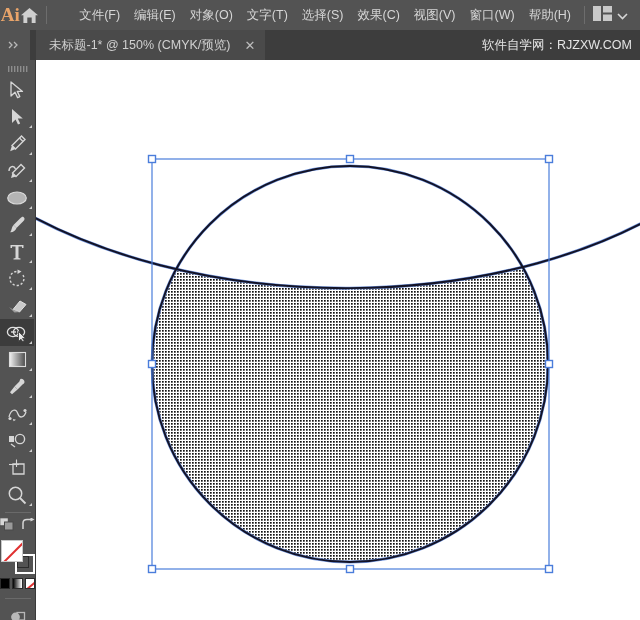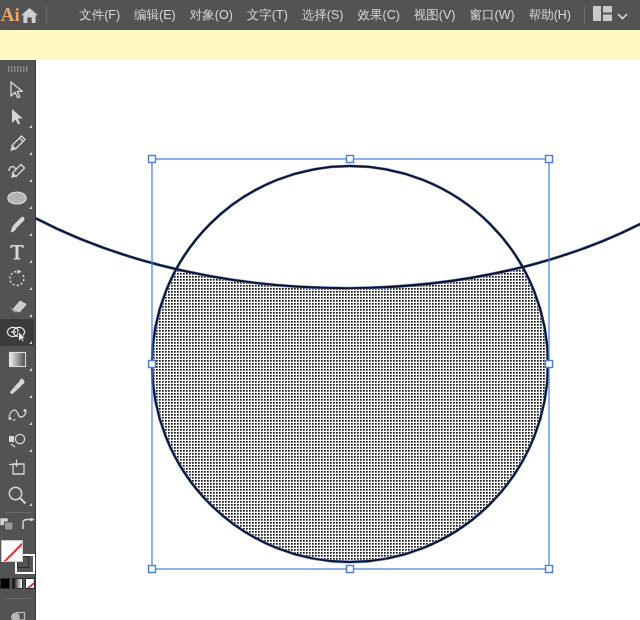--- a/index.html
+++ b/index.html
@@ -6,21 +6,21 @@
     margin: 0; padding: 0;
     width: 640px; height: 620px;
     overflow: hidden;
     background: #535353;
     font-family: "Liberation Sans", "DejaVu Sans", sans-serif;
     -webkit-font-smoothing: antialiased;
   }
   #app {
     position: relative;
     width: 640px; height: 484px;
-    background: #fef9c3;
+    background: #a16207;
   }
 
   
   .menubar {
     position: absolute; left: 0; top: 0;
     width: 640px; height: 30px;
     background: #535353;
     display: flex; align-items: center;
     box-sizing: border-box;
   }
@@ -229,20 +229,36 @@
         </svg>
       </div>
       <div class="chev-down">
         <svg width="11" height="8" viewBox="0 0 11 8">
           <path d="M1 2 L5.5 6.5 L10 2" stroke="#d6d6d6" stroke-width="1.6" fill="none"></path>
         </svg>
       </div>
     </div>
   </div>
 
+  <div class="tabbar">
+
+    <div class="tab-left-grip">
+      <svg width="14" height="8" viewBox="0 0 14 8">
+        <path d="M1 1 L4 4 L1 7" stroke="#b8b8b8" stroke-width="1.3" fill="none"></path>
+        <path d="M6 1 L9 4 L6 7" stroke="#b8b8b8" stroke-width="1.3" fill="none"></path>
+      </svg>
+    </div>
+
+    <div class="doc-tab">
+      <span class="doc-tab-label">未标题-1* @ 150% (CMYK/预览)</span>
+      <span class="tab-close">✕</span>
+    </div>
+
+    <div class="watermark">软件自学网：RJZXW.COM</div>
+  </div>
 
   <div class="toolbar">
 
     <div style="height:14px;display:flex;align-items:center;justify-content:center;">
       <svg width="20" height="6" viewBox="0 0 20 6">
         <g fill="#8d8d8d">
           <rect x="0" y="0" width="1.4" height="6"></rect>
             <rect x="3" y="0" width="1.4" height="6"></rect>
           <rect x="6" y="0" width="1.4" height="6"></rect>
             <rect x="9" y="0" width="1.4" height="6"></rect>

